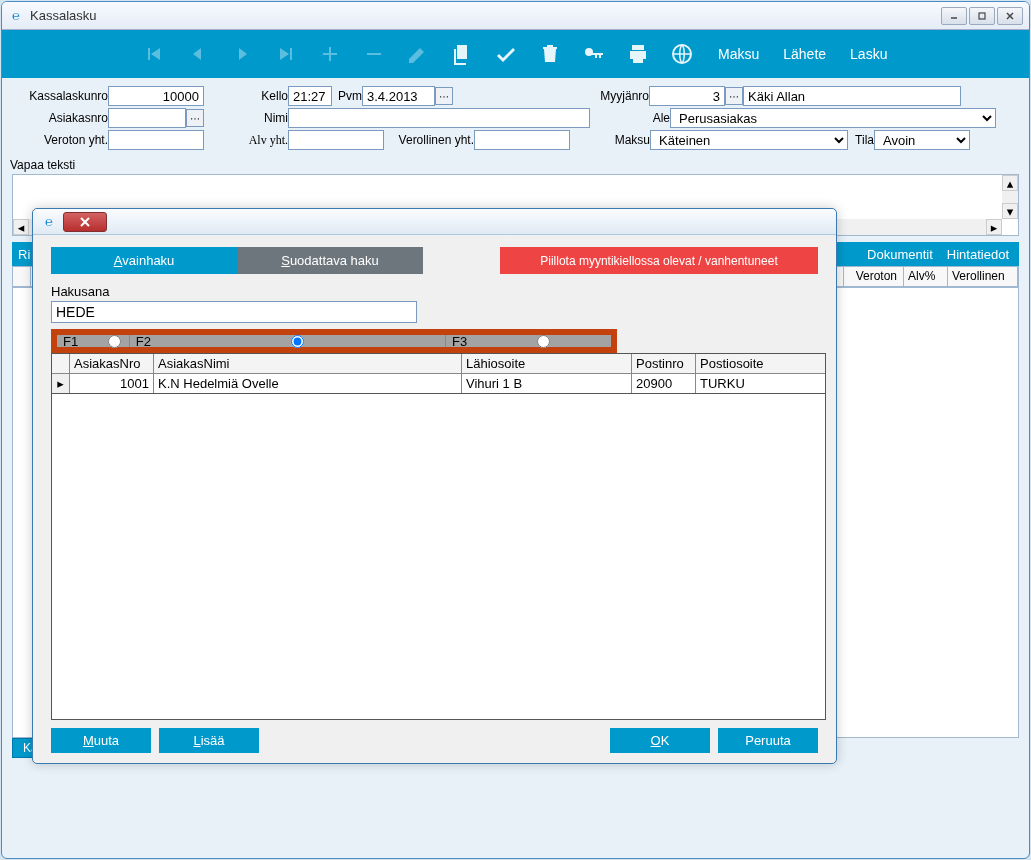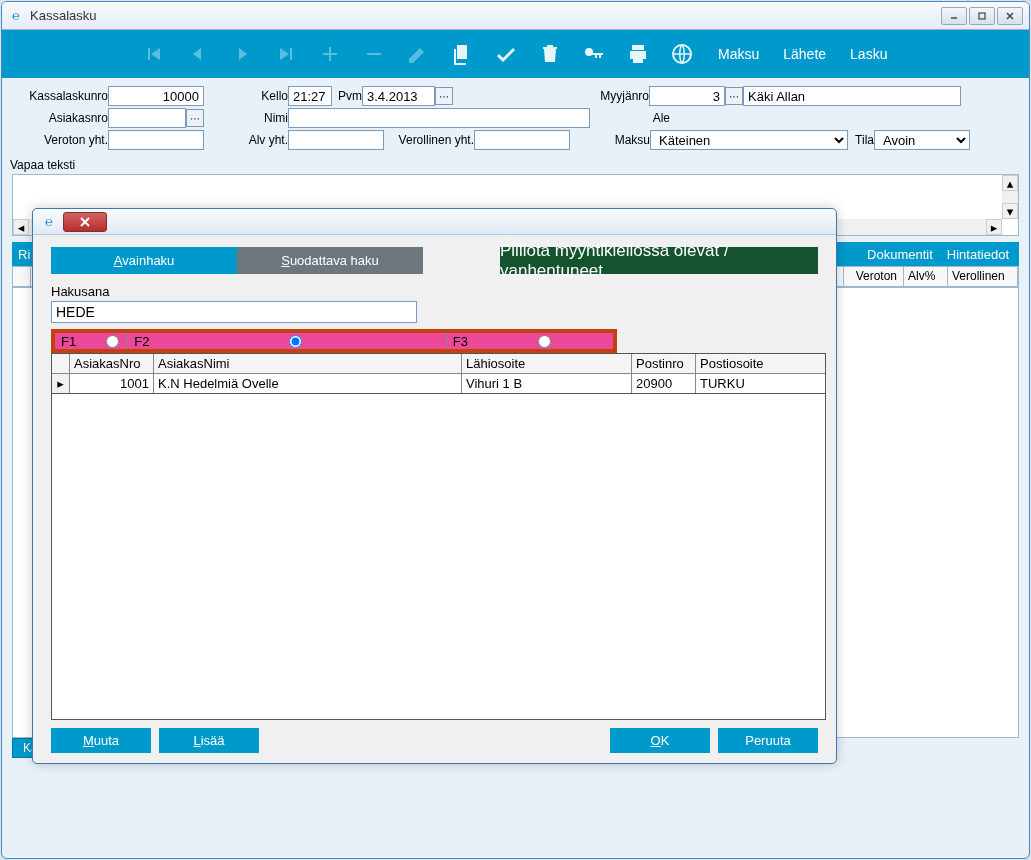--- a/index.html
+++ b/index.html
@@ -37,24 +37,24 @@
 
 
 .modal { position: absolute; left: 30px; top: 206px; width: 805px; height: 556px; background: #f0f0f0; border: 1px solid #3a7ab0; border-radius: 5px; box-shadow: 0 0 12px rgba(0,0,0,0.2); display: flex; flex-direction: column; }
 .modal-titlebar { background: linear-gradient(#fafcff, #e0eaf4); height: 26px; display: flex; align-items: center; padding: 0 4px 0 8px; border-radius: 5px 5px 0 0; border-bottom: 1px solid #b0c8dc; }
 .modal-title { flex: 1; color: #333; }
 .modal-close { width: 44px; height: 20px; background: linear-gradient(#d36262, #b82e2e); border: 1px solid #803030; border-radius: 3px; display: flex; align-items: center; justify-content: center; color: #fff; font-weight: bold; cursor: pointer; }
 .modal-body { padding: 12px 18px 10px; flex: 1; display: flex; flex-direction: column; }
 .tab-row { display: flex; gap: 0; margin-bottom: 10px; }
 .tab-btn { flex: 0 0 186px; height: 27px; background: #0099cc; color: #fff; display: flex; align-items: center; justify-content: center; cursor: pointer; font-size: 13px; }
 .tab-btn.gray { background: #6d767c; }
-.tab-right { margin-left: auto; flex: 0 0 318px; background: #14532d; color: #fff; display: flex; align-items: center; justify-content: center; cursor: pointer; height: 27px; font-size: 17px; }
+.tab-right { margin-left: auto; flex: 0 0 318px; background: #ef4444; color: #fff; display: flex; align-items: center; justify-content: center; cursor: pointer; height: 27px; font-size: 12px; text-align: right; }
 .search-label { font-size: 13px; margin-bottom: 2px; }
 .search-input { width: 366px; border: 1px solid #7a9ac0; height: 22px; padding: 2px 4px; font-size: 14px; margin-bottom: 6px; }
-.radio-row { display: flex; border: 4px solid #c2410c; background: #ec4899; width: 566px; height: 24px; }
+.radio-row { display: flex; border: 6px solid #c2410c; background: #a3a3a3; width: 566px; height: 24px; }
 .radio-cell { border-right: 1px solid #888; padding: 2px 6px; display: flex; align-items: center; gap: 30px; font-size: 13px; }
 .result-table { border: 1px solid #555; background: #fff; width: 775px; }
 .rt-hdr { display: flex; background: #f4f4f4; border-bottom: 1px solid #888; }
 .rt-hdr div, .rt-row div { border-right: 1px solid #888; padding: 2px 4px; font-size: 13px; }
 .rt-row { display: flex; }
 .rt-rowhdr { width: 18px; background: #f0f0f0; border-right: 1px solid #888; display: flex; align-items: center; justify-content: center; }
 .result-body { flex: 1; background: #fff; border: 1px solid #555; border-top: none; width: 775px; }
 .modal-btns { display: flex; gap: 8px; padding-top: 8px; }
 .mbtn { width: 100px; height: 25px; background: #0099cc; color: #fff; display: flex; align-items: center; justify-content: center; cursor: pointer; font-size: 13px; }
 .mbtn .u { text-decoration: underline; }
@@ -172,25 +172,26 @@
       <span class="btn-dots">⋯</span>
       <input style="width: 218px;" value="Käki Allan">
     </div>
     <div class="form-row">
       <label style="width:96px;">Asiakasnro</label>
       <input style="width: 78px;" value="">
       <span class="btn-dots">⋯</span>
       <label style="width:60px;margin-left:24px;">Nimi</label>
       <input style="width: 302px;" value="">
       <label style="width:80px;">Ale</label>
+      <select style="width:326px;"><option>Perusasiakas</option></select>
     </div>
     <div class="form-row">
       <label style="width:96px;">Veroton yht.</label>
       <input style="width: 96px;" value="">
-      <label style="width:60px;margin-left:24px;">Alv yht.</label>
+      <label style="width:60px;margin-left:24px;font-family:Liberation Serif, serif;">Alv yht.</label>
       <input style="width: 96px;" value="">
       <label style="width:90px;">Verollinen yht.</label>
       <input style="width: 96px;" value="">
       <label style="width:80px;">Maksu</label>
       <select style="width:198px;"><option>Käteinen</option></select>
       <label style="width:26px;">Tila</label>
       <select style="width:96px;"><option>Avoin</option></select>
     </div>
   </div>
 

